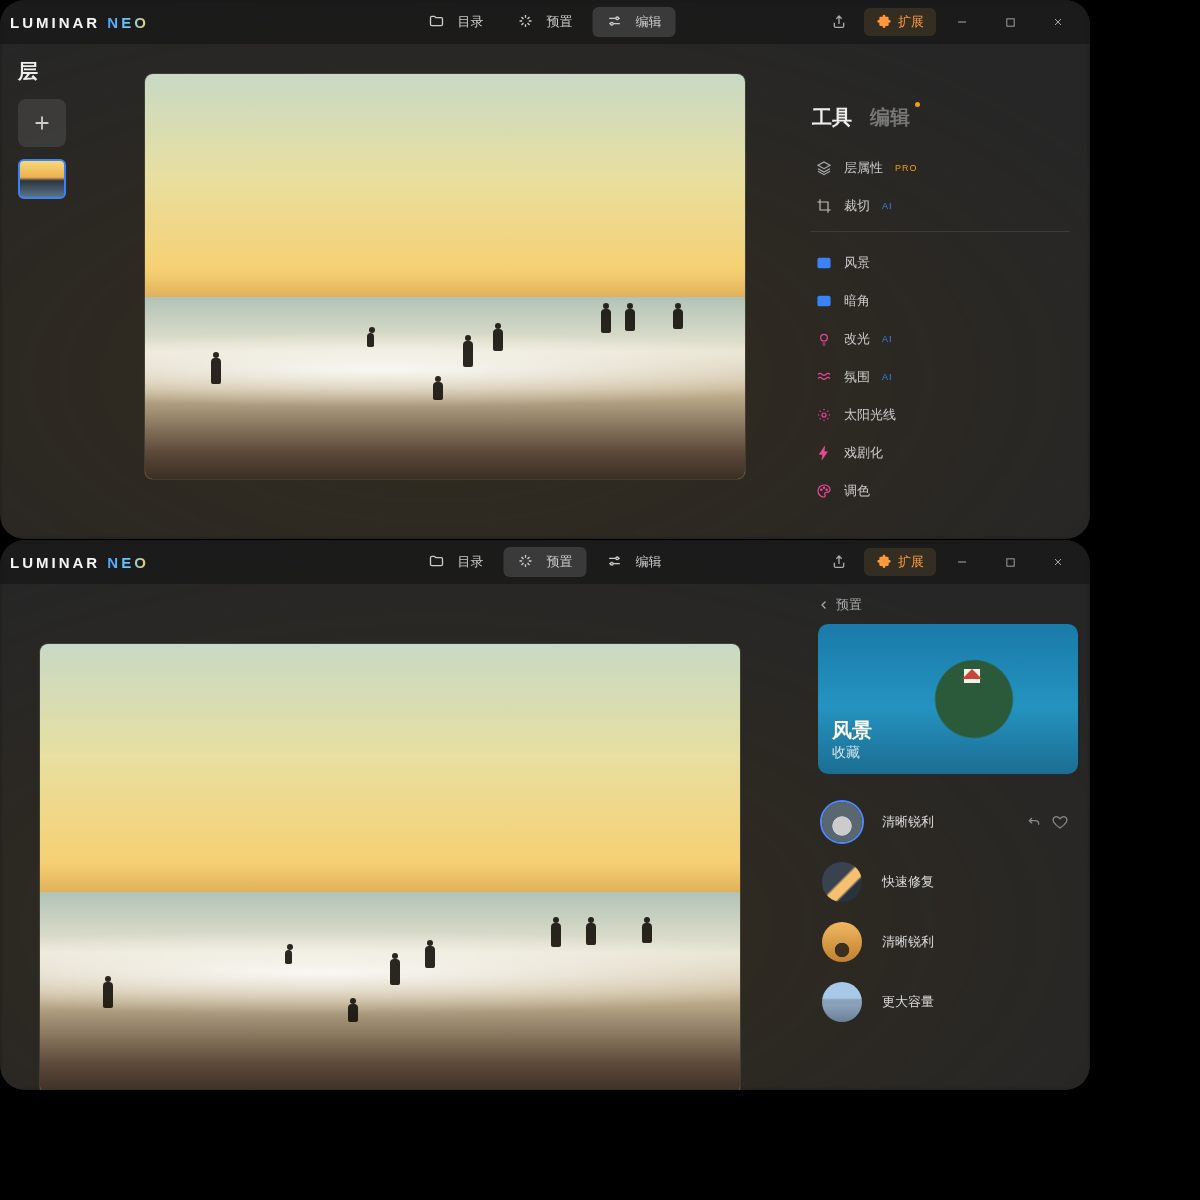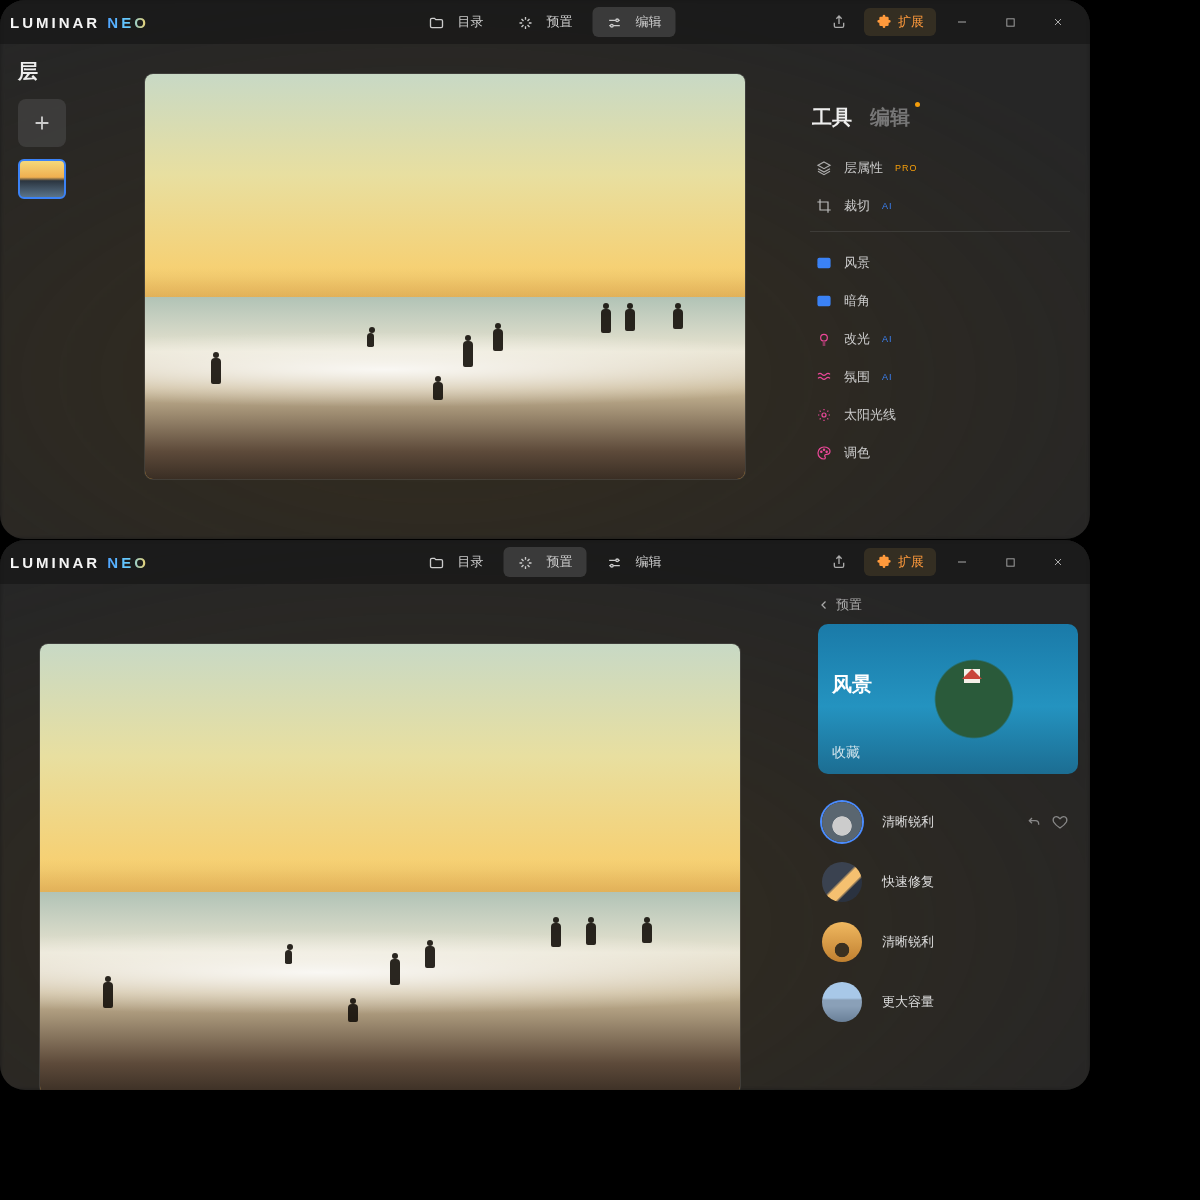--- a/index.html
+++ b/index.html
@@ -37,21 +37,21 @@
   .logo .l1 { color: #f5f5f5; }
   .logo .l2 {
     background: linear-gradient(90deg,#4fa3ff,#6cf,#ffd15a);
     -webkit-background-clip: text; background-clip: text; color: transparent;
   }
   .tabs-center {
     position: absolute; left: 50%; transform: translateX(-50%);
     display: flex; gap: 6px;
   }
   .tab {
-    display: flex; align-items: flex-end; gap: 13px;
+    display: flex; align-items: flex-start; gap: 13px;
     padding: 6px 14px; border-radius: 6px;
     color: #ccc; cursor: pointer;
   }
   .tab.active { background: rgba(80,80,80,0.6); }
   .titlebar-right { margin-left: auto; display: flex; align-items: center; gap: 4px; }
   .ext-btn {
     display: flex; align-items: center; gap: 6px;
     padding: 5px 12px; border-radius: 6px;
     background: rgba(70,60,40,0.6); color: #ff9a3c; cursor:pointer;
   }
@@ -133,21 +133,21 @@
   }
   .preset-hero .bgimg { position:absolute; inset:0;
     background: radial-gradient(circle at 60% 50%, #2a5a3a 0 22%, transparent 23%),
                 radial-gradient(circle at 60% 50%, rgba(255,255,255,0.9) 0 3%, transparent 4%),
                 linear-gradient(180deg,#1a7aa8 0%,#2493c0 55%,#1c6d92 100%);
   }
   .preset-hero .house { position:absolute; left:56%; top:30%; width:16px; height:14px; background:#f5f0e8; }
   .preset-hero .house::before { content:""; position:absolute; top:-10px; left:-2px; width:0; height:0; border:10px solid transparent; border-bottom-color:#c9453a; }
   .preset-hero .txt { position:absolute; left:14px; bottom:12px; }
   .preset-hero .t1 { font-size:20px; font-weight:700; color:#fff; }
-  .preset-hero .t2 { font-size:14px; color:rgba(255,255,255,0.8);margin-top:46px; }
+  .preset-hero .t2 { font-size:14px; color:rgba(255,255,255,0.8); }
   .preset-item {
     display:flex; align-items:center; gap: 20px;
     padding: 10px 4px; cursor:pointer;
   }
   .preset-thumb {
     width: 40px; height: 40px; border-radius: 50%;
     background:#555;
   }
   .preset-item.sel .preset-thumb { box-shadow: 0 0 0 2px #4a8cff; }
   .preset-item .lbl { color:#ddd; flex:1; }
@@ -326,20 +326,28 @@
         <span class="badge ai">AI</span>
       </div>
       <div class="tool-row">
         <span class="ic pink">
             <svg viewBox="0 0 24 24" stroke-width="1.8">
               <circle cx="12" cy="12" r="3"></circle>
               <path d="M12 3v2M12 19v2M3 12h2M19 12h2M5.5 5.5l1.5 1.5M17 17l1.5 1.5M18.5 5.5L17 7M7 17l-1.5 1.5"></path>
             </svg>
           </span>
         <span>太阳光线</span>
+      </div>
+      <div class="tool-row">
+        <span class="ic pink2">
+            <svg viewBox="0 0 24 24" fill="#ec4899">
+              <path d="M13 2L5 14h5l-1 8 8-12h-5l1-8z"></path>
+            </svg>
+          </span>
+        <span>戏剧化</span>
       </div>
       <div class="tool-row">
         <span class="ic pink">
             <svg viewBox="0 0 24 24" stroke-width="1.8">
               <path d="M12 3a9 9 0 100 18c1.5 0 2-1 2-2s-1-1.5-1-3 1-2 3-2a5 5 0 005-5c0-3.3-4-6-9-6z"></path>
               <circle cx="8" cy="10" r="1" fill="#ec4899"></circle>
               <circle cx="12" cy="7" r="1" fill="#ec4899"></circle>
               <circle cx="16" cy="10" r="1" fill="#ec4899"></circle>
             </svg>
           </span>

